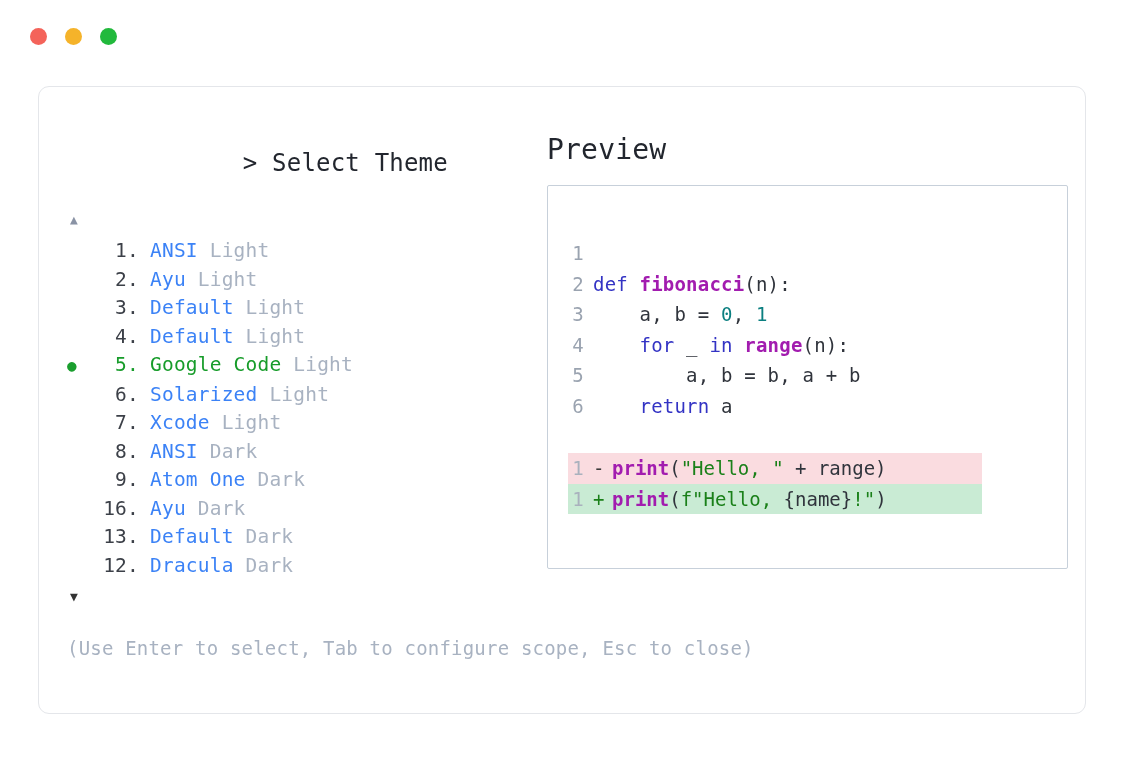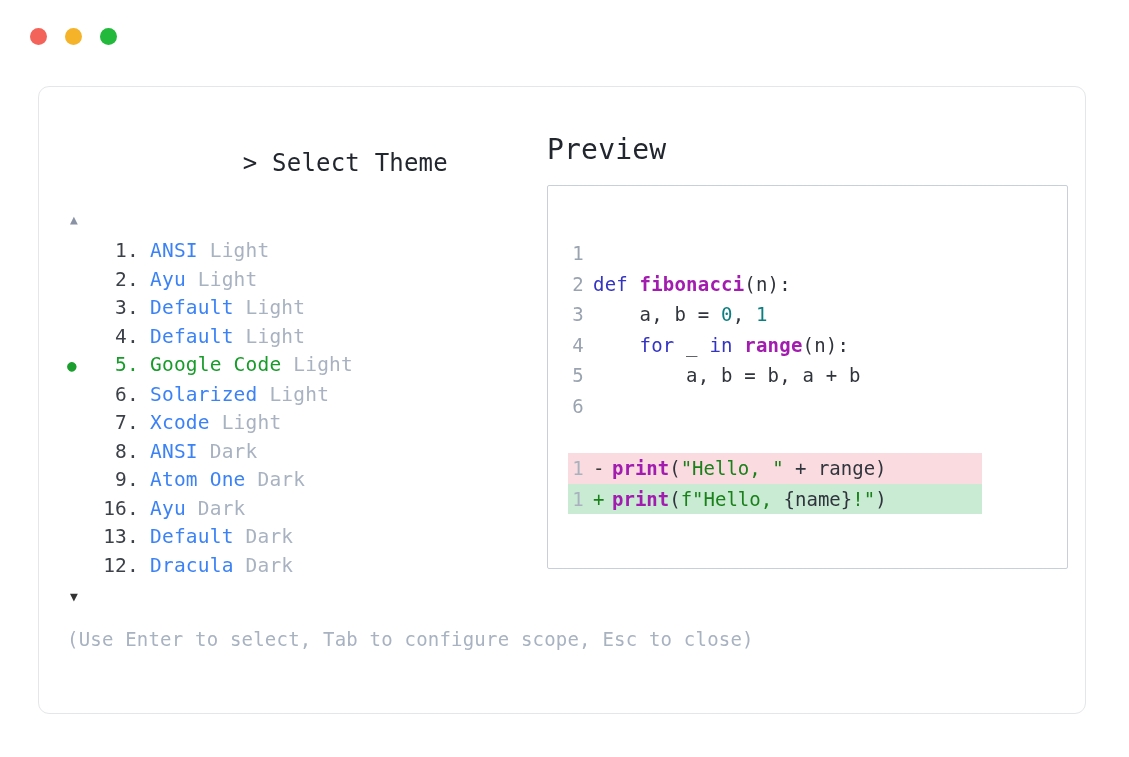--- a/index.html
+++ b/index.html
@@ -203,21 +203,21 @@
     padding-left: 9px;
     width: 18px;
     flex: 0 0 18px;
   }
   .sign-del { color: #3a3a3a; }
   .sign-add { color: #1a8019; }
   .diff-code { padding-left: 1px; }
 
   
   .hint {
-    margin-top: 17px;
+    margin-top: 26px;
     font-size: 19px;
     line-height: 28px;
     color: #a8b2c1;
     letter-spacing: 0.2px;
     white-space: pre;
   }
 </style>
 </head>
 <body>
 
@@ -262,21 +262,21 @@
         <div class="right-col">
           <div class="preview-label">Preview</div>
 
           <div class="preview-box">
             <div class="code-block" id="code-block">
                 <div class="code-line"><span class="gutter">1</span></div>
                 <div class="code-line"><span class="gutter">2</span><span class="code-text"><span class="tok-keyword">def </span><span class="tok-func">fibonacci</span><span class="tok-plain">(n):</span></span></div>
                 <div class="code-line"><span class="gutter">3</span><span class="code-text"><span class="tok-plain">    a, b = </span><span class="tok-number">0</span><span class="tok-plain">, </span><span class="tok-number">1</span></span></div>
                 <div class="code-line"><span class="gutter">4</span><span class="code-text"><span class="tok-plain">    </span><span class="tok-keyword">for</span><span class="tok-plain"> _ </span><span class="tok-keyword">in</span><span class="tok-plain"> </span><span class="tok-func">range</span><span class="tok-plain">(n):</span></span></div>
                 <div class="code-line"><span class="gutter">5</span><span class="code-text"><span class="tok-plain">        a, b = b, a + b</span></span></div>
-                <div class="code-line"><span class="gutter">6</span></div>
+                <div class="code-line"><span class="gutter">6</span><span class="code-text"><span class="tok-plain">    </span><span class="tok-keyword">return</span><span class="tok-plain"> a</span></span></div>
                 <div class="blank-line"></div>
               </div>
             <div class="diff-wrap" id="diff-block">
                 <div class="diff-line diff-del" style="background: rgb(250, 220, 224); margin-left: 20px;"><span class="gutter">1</span><span class="diff-sign sign-del">-</span><span class="diff-code"><span class="tok-func">print</span><span class="tok-plain">(</span><span class="tok-string">"Hello, "</span><span class="tok-plain"> + range)</span></span></div>
                 <div class="diff-line diff-add" style="background: rgb(201, 235, 212); margin-left: 20px;"><span class="gutter">1</span><span class="diff-sign sign-add">+</span><span class="diff-code"><span class="tok-func">print</span><span class="tok-plain">(</span><span class="tok-string">f"Hello, </span><span class="tok-plain">{name}</span><span class="tok-string">!"</span><span class="tok-plain">)</span></span></div>
               </div>
           </div>
         </div>
 
       </div>

